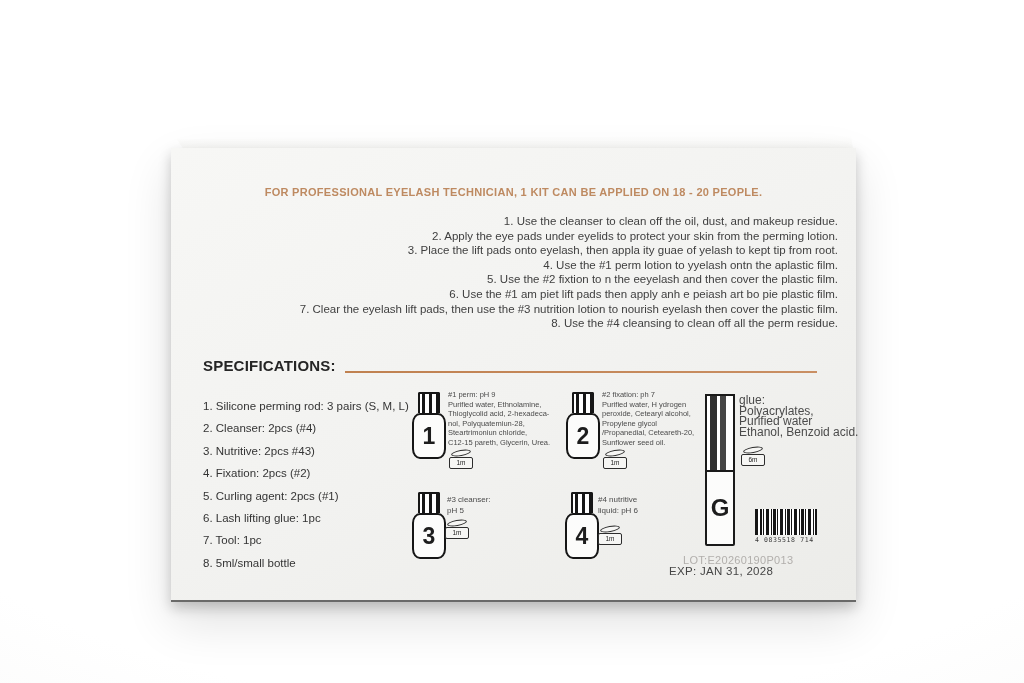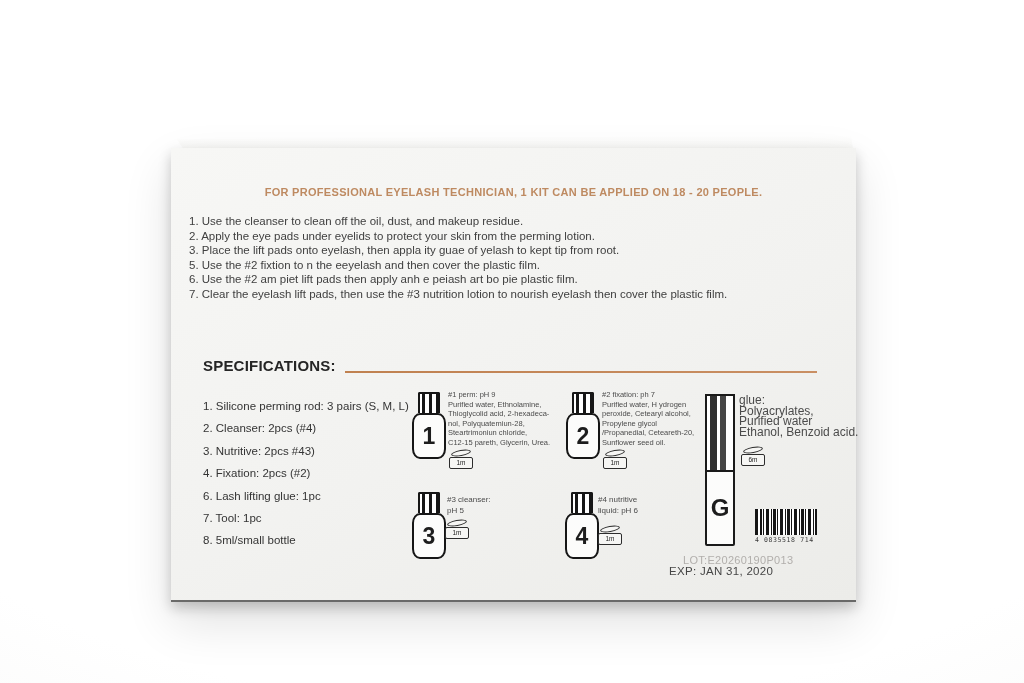--- a/index.html
+++ b/index.html
@@ -25,21 +25,21 @@
     background:linear-gradient(155deg,#f7f7f5 0%,#f2f2f0 55%,#ecece9 100%);
     border-bottom:2px solid rgba(70,70,70,0.8);
     box-shadow:0 6px 12px rgba(0,0,0,0.20), 0 20px 45px rgba(0,0,0,0.12);
   }
   
   .header-line{
     position:absolute;left:0;right:0;top:38px;text-align:center;
     font-size:11px;font-weight:bold;letter-spacing:0.3px;color:#BE8A61;
   }
   .instructions{
-    position:absolute;left:18px;right:18px;top:66px;text-align:left;
+    position:absolute;left:18px;right:18px;top:66px;text-align:right;
     font-size:11.5px;line-height:14.6px;color:#404040;
   }
   .spec-title{
     position:absolute;left:32px;top:209px;
     font-size:15px;font-weight:bold;letter-spacing:0.2px;color:#252525;
   }
   .spec-rule{
     position:absolute;left:174px;top:223px;width:472px;height:2px;
     background:linear-gradient(90deg,#C08150,#c98f63);
   }
@@ -113,33 +113,36 @@
   <div class="box">
     <div class="box-top"></div>
     <div class="box-front">
 
       <div class="header-line">FOR PROFESSIONAL EYELASH TECHNICIAN, 1 KIT CAN BE APPLIED ON 18 - 20 PEOPLE.</div>
 
       <div class="instructions">
         <div>1. Use the cleanser to clean off the oil, dust, and makeup residue.</div>
         <div>2. Apply the eye pads under eyelids to protect your skin from the perming lotion.</div>
         <div>3. Place the lift pads onto eyelash, then appla ity guae of yelash to kept tip from root.</div>
+        <div>4. Use the #1 perm lotion to yyelash ontn the aplastic film.</div>
         <div>5. Use the #2 fixtion to n the eeyelash and then cover the plastic film.</div>
-        <div>6. Use the #2 am piet lift pads then apply anh e peiash art bo pie plastic film.</div>
+        <div>6. Use the #1 am piet lift pads then apply anh e peiash art bo pie plastic film.</div>
         <div>7. Clear the eyelash lift pads, then use the #3 nutrition lotion to nourish eyelash then cover the plastic film.</div>
+        <div>8. Use the #4 cleansing to clean off all the perm residue.</div>
       </div>
 
       <div class="spec-title">SPECIFICATIONS:</div>
       <div class="spec-rule"></div>
 
       <ul class="spec-items">
         <li>1. Silicone perming rod: 3 pairs (S, M, L)</li>
         <li>2. Cleanser: 2pcs (#4)</li>
         <li>3. Nutritive: 2pcs #43)</li>
         <li>4. Fixation: 2pcs (#2)</li>
+        <li>5. Curling agent: 2pcs (#1)</li>
         <li>6. Lash lifting glue: 1pc</li>
         <li>7. Tool: 1pc</li>
         <li>8. 5ml/small bottle</li>
       </ul>
 
       <div class="bottle" style="left:241px;top:244px;">
         <div class="bottle-cap"></div>
         <div class="bottle-body">1</div>
       </div>
       <div class="prod-text" style="left:277px;top:242px;">
@@ -212,17 +215,17 @@
         <div class="jar-lid"></div>
         <div class="jar-body">6m</div>
       </div>
 
       <div class="barcode" style="left:584px;top:361px;">
         <div class="barcode-bars"></div>
         <div class="barcode-digits">4 0835518 714</div>
       </div>
 
       <div class="lot-line">LOT:E20260190P013</div>
-      <div class="exp-line">EXP: JAN 31, 2020</div>
+      <div class="exp-line">EXP: JAN 31, 2028</div>
 
     </div>
   </div>
 </div>
 
 </body></html>

